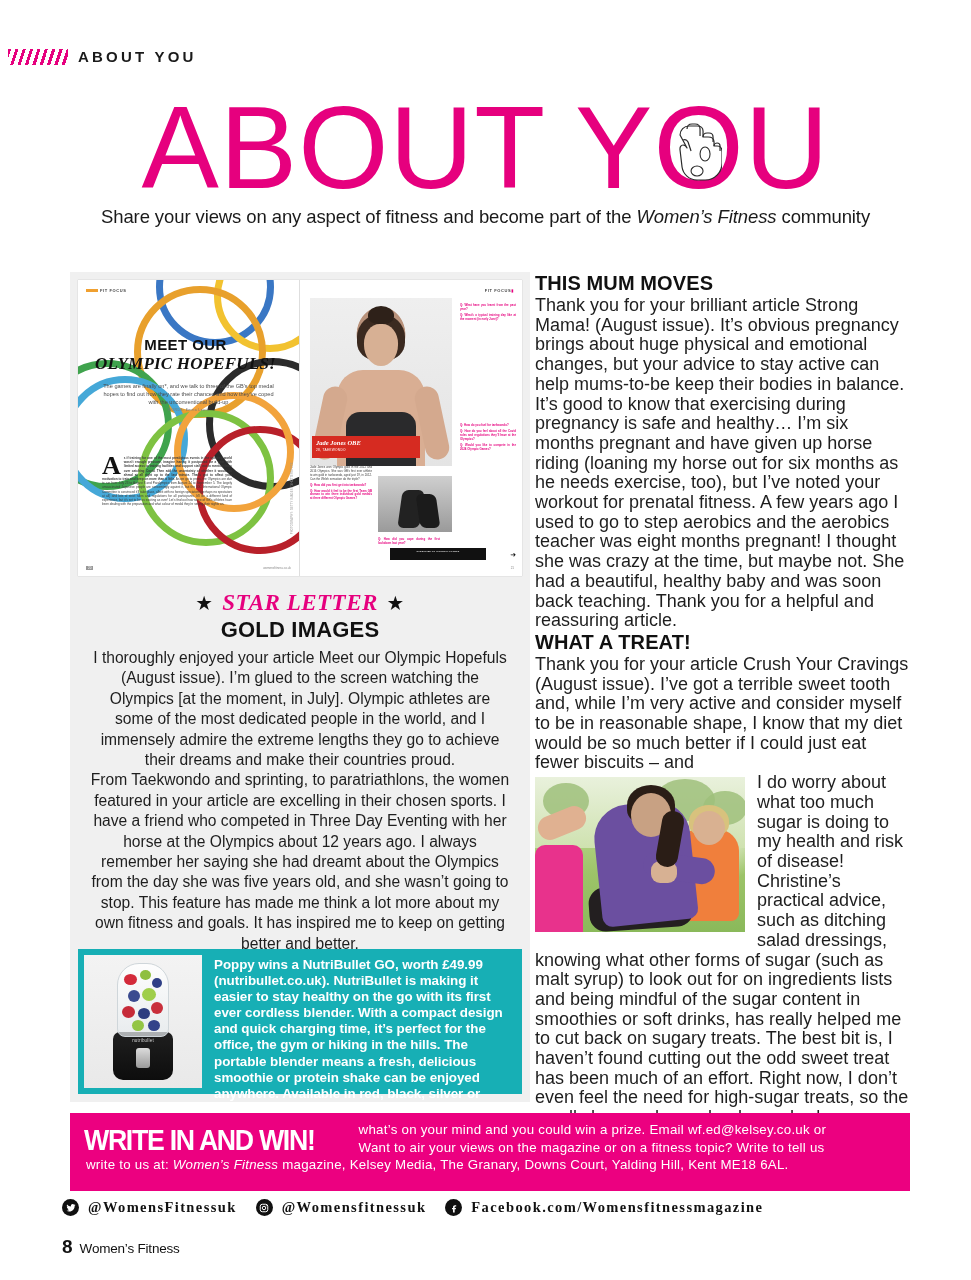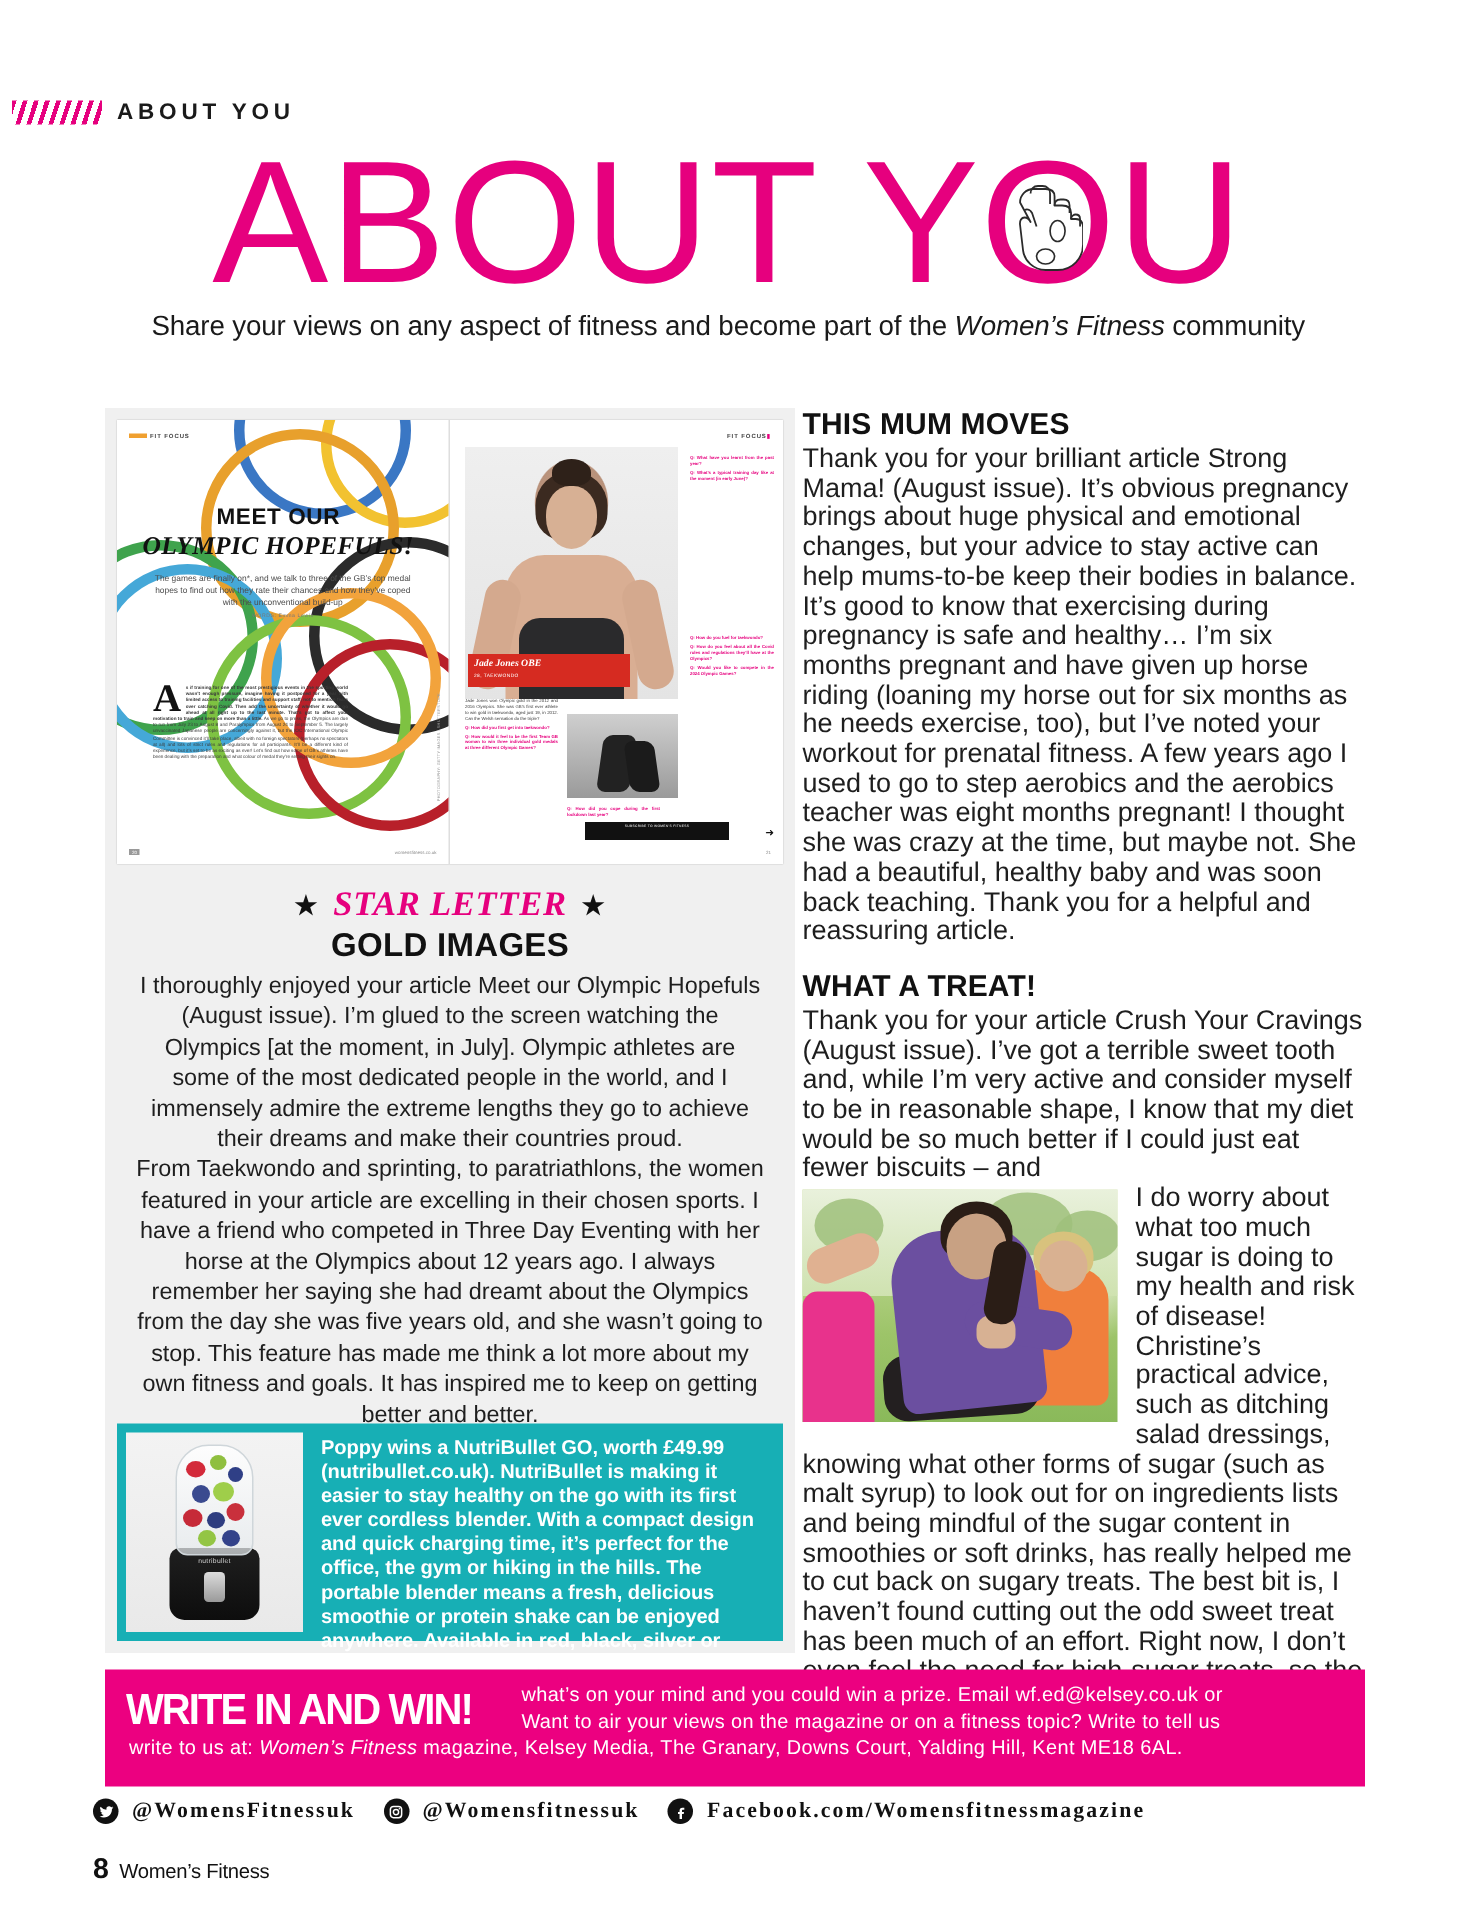--- a/index.html
+++ b/index.html
@@ -17,21 +17,21 @@
     position: relative;
     width: 971px;
     height: 1280px;
     background: #ffffff;
   }
 
   
   .runhead {
     position: absolute;
     left: 8px;
-    top: 66px;
+    top: 48px;
     display: flex;
     align-items: center;
     gap: 10px;
   }
   .runhead-stripes {
     width: 60px;
     height: 16px;
     background: repeating-linear-gradient(
       108deg,
       #e6007e 0px, #e6007e 3px,
@@ -257,21 +257,21 @@
     flex: 1; padding: 2px 4px 0 12px;
     color: #ffffff; font-size: 13.4px; line-height: 16.1px; font-weight: bold;
     letter-spacing: -0.05px;
   }
 
   
   .sec-title {
     font-size: 20px; font-weight: bold; color: #111; letter-spacing: .1px;
     margin: 0 0 1px 0;
   }
-  .sec-title.second { margin-top: 16px; }
+  .sec-title.second { }
   .sec-body { font-size: 18px; line-height: 19.7px; color: #1e1e1e; }
   .sec-body p { margin: 0; }
   .sec-sign {
     font-family: "Liberation Serif", serif; font-weight: bold; font-style: italic;
     font-size: 14.5px; color: #111; margin-top: 1px;
   }
   .treat-photo {
     float: left; width: 210px; height: 155px;
     margin: 4px 12px 3px 0;
     background:
@@ -295,21 +295,21 @@
   .tp-p3arm { position:absolute; left:2px; top:34px; width:50px; height:24px; background:#e0b191; border-radius:12px; transform:rotate(-22deg); }
 
   
   .banner {
     position: absolute; left: 70px; top: 1113px;
     width: 840px; height: 78px;
     background: #ec0080;
     color: #ffffff;
     padding: 8px 12px 6px 14px;
   }
-  .banner-row { display: flex; align-items: flex-start; gap: 13px; }
+  .banner-row { display: flex; align-items: flex-start; gap: 24px; }
   .banner-title {
     font-family: "Liberation Sans", sans-serif;
     font-size: 29px; font-weight: bold; line-height: 30px;
     letter-spacing: -1.4px; transform: scaleX(.92); transform-origin: left center;
     white-space: nowrap; padding-top: 4px;
   }
   .banner-copy { font-size: 13.3px; line-height: 17.5px; letter-spacing: .25px; }
   .banner-line3 { font-size: 13.3px; line-height: 17.5px; letter-spacing: .25px; padding-left: 2px; }
   .banner-line3 i { font-style: italic; }
 

